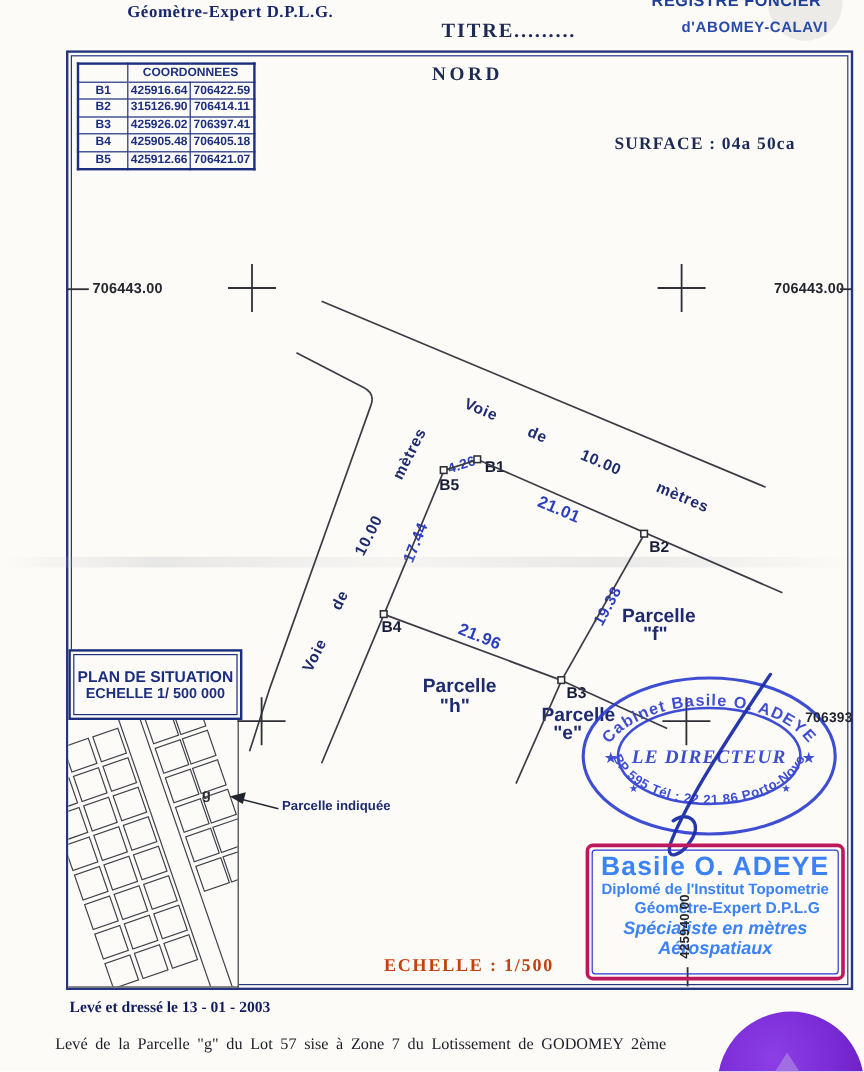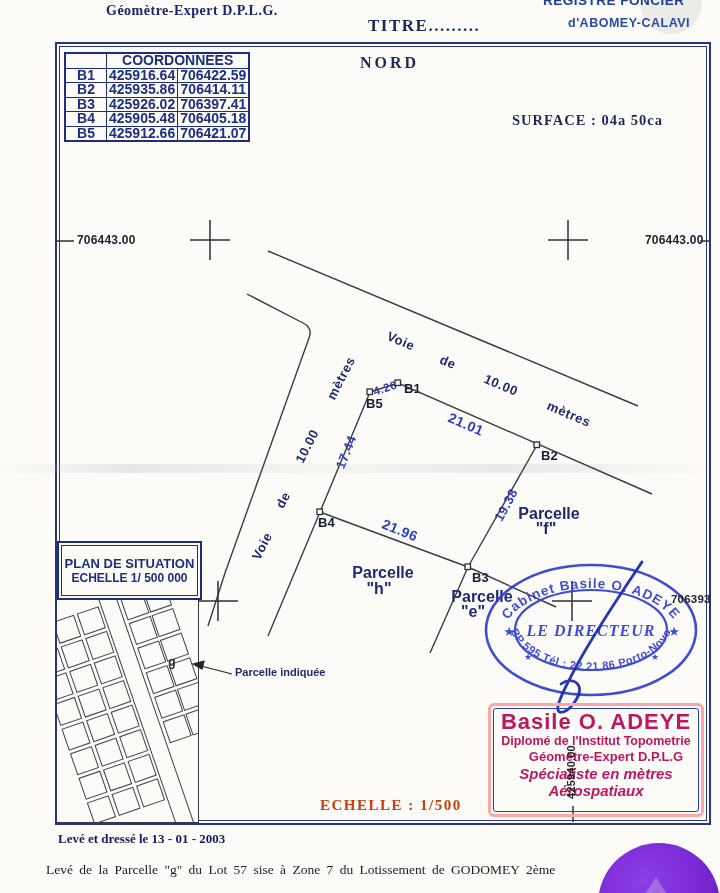--- a/index.html
+++ b/index.html
@@ -12,21 +12,21 @@
   .hdr2{left:82px;top:23px;font-weight:bold;font-size:12.5px;color:#17266d;letter-spacing:.5px;}
   .titre{left:368px;top:16px;font-weight:bold;font-size:17px;color:#1d2a55;letter-spacing:1.5px;}
   .reg1{left:543px;top:-7px;font-weight:bold;font-size:13.5px;color:#1f3f96;letter-spacing:.5px;}
   .reg2{left:547px;top:16px;font-weight:bold;font-size:12.5px;color:#2a4aa8;letter-spacing:.5px;margin-left:21px;}
   .grayblob{left:640px;top:-28px;width:62px;height:62px;border-radius:50%;background:#dededc;opacity:.55;}
   
   .frame{left:55px;top:42px;width:652px;height:779px;border:2px solid #26357e;}
   .frame::after{content:'';position:absolute;inset:2px;border:1px solid #26357e;}
   
   .coords{left:64px;top:52px;border-collapse:collapse;background:#fcfbf7;}
-  .coords td,.coords th{border:1px solid #1c2e7e;font-size:14px;font-weight:bold;color:#1c2e7e;
+  .coords td,.coords th{border:1px solid #1c2e7e;font-size:10px;font-weight:bold;color:#1c2e7e;
       text-align:center;padding:0 2px;line-height:13.5px;}
   .coords{border:2px solid #1c2e7e;}
   .coords .w-b{width:36px;} .coords .w-x{width:62px;} .coords .w-y{width:64px;}
   .nord{left:360px;top:54px;font-weight:bold;font-size:16px;color:#1d2a55;letter-spacing:3px;}
   .surface{left:512px;top:112px;font-weight:bold;font-size:14.5px;color:#1d2a55;letter-spacing:1px;}
   
   .gridlbl{font-size:12px;font-weight:bold;color:#23252e;letter-spacing:.2px;}
   .g-tl{left:77px;top:233px;} .g-tr{left:645px;top:233px;}
   .g-mr{left:671px;top:593px;font-size:11.5px;z-index:32;}
   .g-bv{left:571px;top:772px;transform:translate(-50%,-50%) rotate(-90deg);font-size:11px;z-index:40;color:#23252e;}
@@ -45,22 +45,22 @@
   .sit2{font-size:12px;font-weight:bold;color:#1c2e7e;}
   .mapbox{left:57px;top:598px;width:141px;height:223px;border:1px solid #3a3a44;border-left:none;background:#fcfbf7;}
   .glabel{left:172px;top:662px;font-size:12px;font-weight:bold;color:#2b2b33;transform:translate(-50%,-50%);z-index:6;}
   .indiq{left:235px;top:666px;font-size:11px;font-weight:bold;color:#1e2a6e;z-index:6;}
   
   .echelle{left:320px;top:797px;font-weight:bold;font-size:15px;color:#c2410c;letter-spacing:1.5px;}
   .dateline{left:58px;top:831px;font-weight:bold;font-size:13px;color:#141c60;}
   .caption{left:46px;top:862px;font-size:13.5px;color:#1d1d28;word-spacing:3px;white-space:nowrap;}
   .capend{left:661px;top:864px;font-size:13.5px;color:#1d1d28;}
   
-  .boxstamp{left:488px;top:703px;width:210px;height:108px;border:3px solid #fca5a5;border-radius:6px;
-      z-index:30;background:rgba(255,255,255,.0);text-align:center;color:#be185d;}
+  .boxstamp{left:488px;top:703px;width:210px;height:108px;border:3px solid #be185d;border-radius:6px;
+      z-index:30;background:rgba(255,255,255,.0);text-align:center;color:#3b82f6;}
   .boxstamp::before{content:'';position:absolute;inset:2px;border:1px solid #2b3bd0;border-radius:3px;}
   .bs1{font-size:22px;font-weight:bold;letter-spacing:1px;line-height:25px;margin-top:3px;}
   .bs2{font-size:12.5px;font-weight:bold;line-height:15px;}
   .bs3{font-size:13px;font-weight:bold;line-height:16px;margin-left:20px;}
   .bs4{font-size:15px;font-weight:bold;font-style:italic;line-height:17px;}
   .bs5{font-size:15px;font-weight:bold;font-style:italic;line-height:17px;}
   .ovalstamp{left:476px;top:556px;z-index:25;}
   
   .purple{left:598px;top:843px;width:122px;height:122px;border-radius:50%;z-index:50;
      background:radial-gradient(circle at 38% 32%, #8d3fe6 0%, #7a2bd6 45%, #5d17ad 100%);}
@@ -91,21 +91,21 @@
       <th class="w-b" rowspan="1" style="border-bottom:none;"></th>
       <th colspan="2">COORDONNEES</th>
     </tr>
     <tr>
       <td>B1</td>
       <td>425916.64</td>
       <td>706422.59</td>
         </tr>
     <tr>
       <td>B2</td>
-      <td>425935.86</td>
+      <td>315126.90</td>
       <td>706414.11</td>
         </tr>
     <tr>
       <td>B3</td>
       <td>425926.02</td>
       <td>706397.41</td>
         </tr>
     <tr>
       <td>B4</td>
       <td>425905.48</td>

